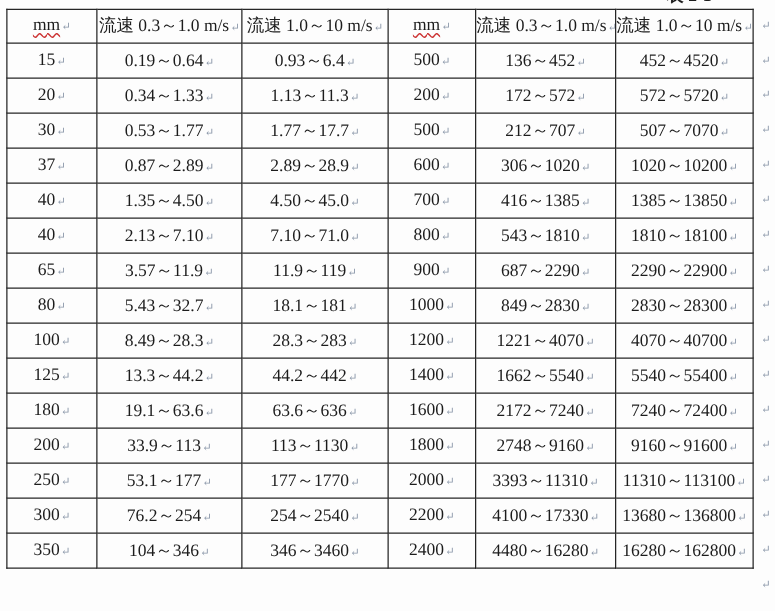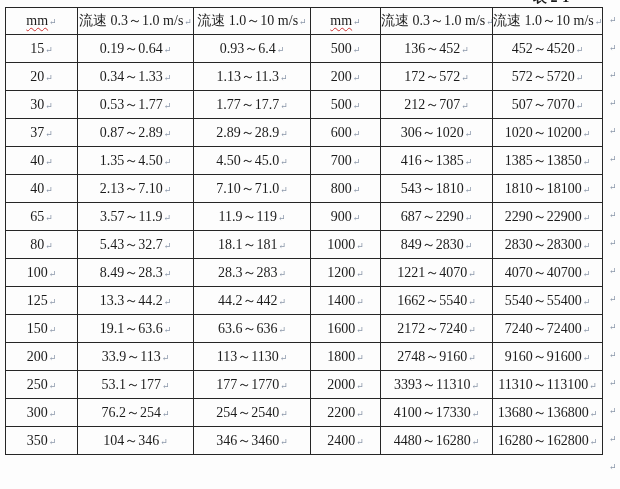--- a/index.html
+++ b/index.html
@@ -205,21 +205,21 @@
       <tr>
         <td><span class="val">125</span><span class="pmark">↵</span></td>
         <td><span class="val">13.3～44.2</span><span class="pmark">↵</span></td>
         <td><span class="val">44.2～442</span><span class="pmark">↵</span></td>
         <td><span class="val">1400</span><span class="pmark">↵</span></td>
         <td><span class="val">1662～5540</span><span class="pmark">↵</span></td>
         <td><span class="val">5540～55400</span><span class="pmark">↵</span></td>
       </tr>
 
       <tr>
-        <td><span class="val">150</span><span class="pmark">↵</span></td>
+        <td><span class="val">180</span><span class="pmark">↵</span></td>
         <td><span class="val">19.1～63.6</span><span class="pmark">↵</span></td>
         <td><span class="val">63.6～636</span><span class="pmark">↵</span></td>
         <td><span class="val">1600</span><span class="pmark">↵</span></td>
         <td><span class="val">2172～7240</span><span class="pmark">↵</span></td>
         <td><span class="val">7240～72400</span><span class="pmark">↵</span></td>
       </tr>
 
       <tr>
         <td><span class="val">200</span><span class="pmark">↵</span></td>
         <td><span class="val">33.9～113</span><span class="pmark">↵</span></td>

